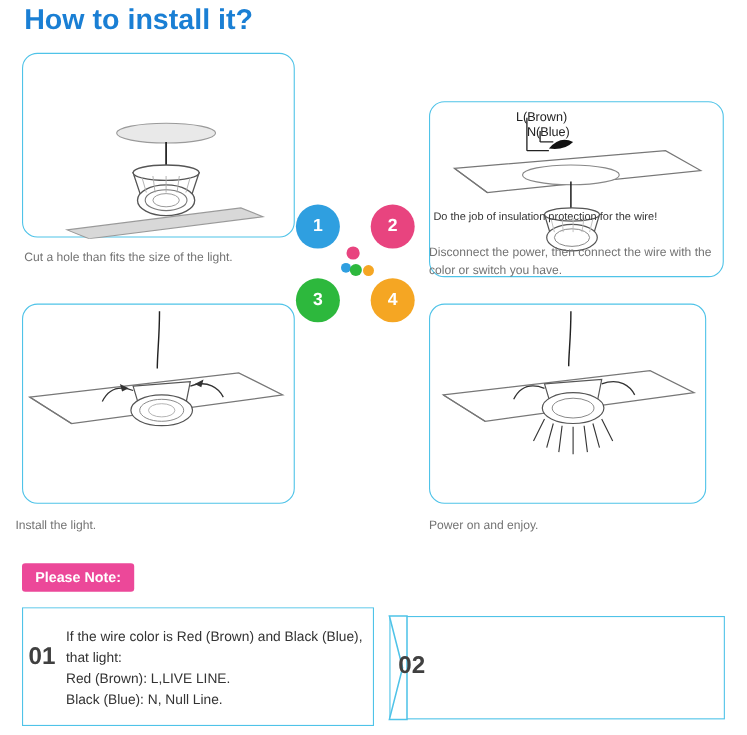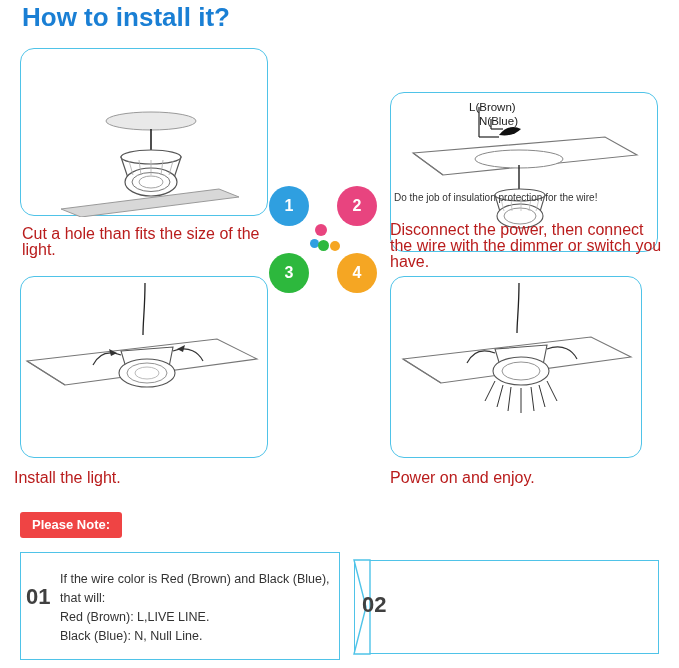--- a/index.html
+++ b/index.html
@@ -45,22 +45,22 @@
     background: #fff;
     box-sizing: border-box;
   }
   #panel1 { left: 20px;  top: 48px;  width: 248px; height: 168px; }
   #panel2 { left: 390px; top: 48px;  width: 268px; height: 160px; margin-top: 44px; }
   #panel3 { left: 20px;  top: 276px; width: 248px; height: 182px; }
   #panel4 { left: 390px; top: 276px; width: 252px; height: 182px; }
 
   .caption {
     position: absolute;
-    font-size: 16px;
-    color: #b91c1c;
+    font-size: 11px;
+    color: #737373;
     line-height: 16px;
   }
   #cap1 { left: 22px;  top: 226px; width: 260px; }
   #cap2 { left: 390px; top: 222px; width: 272px; }
   #cap3 { left: 14px;  top: 470px; width: 260px; }
   #cap4 { left: 390px; top: 470px; width: 260px; }
 
   .inpanel-note {
     position: absolute;
     left: 394px;
@@ -94,21 +94,21 @@
   #dotA { left: 315px; top: 224px; width: 12px; height: 12px; background: #e8447f; }
   #dotB { left: 318px; top: 240px; width: 11px; height: 11px; background: #2db83d; }
   #dotC { left: 330px; top: 241px; width: 10px; height: 10px; background: #f5a623; }
   #dotD { left: 310px; top: 239px; width: 9px;  height: 9px;  background: #2f9fe0; }
 
   
   .note-tag {
     position: absolute;
     left: 20px;
     top: 512px;
-    background: #ef4444;
+    background: #ec4899;
     color: #fff;
     font-weight: bold;
     font-size: 13px;
     padding: 5px 12px 6px 12px;
     border-radius: 3px;
   }
 
   .note-box {
     position: absolute;
     box-sizing: border-box;
@@ -212,21 +212,21 @@
       <line x1="110" y1="106" x2="113" y2="118" stroke="#bbb" stroke-width="0.8"></line>
       <line x1="120" y1="105" x2="121" y2="118" stroke="#bbb" stroke-width="0.8"></line>
       <line x1="130" y1="105" x2="130" y2="118" stroke="#bbb" stroke-width="0.8"></line>
       <line x1="140" y1="105" x2="138" y2="118" stroke="#bbb" stroke-width="0.8"></line>
       <line x1="148" y1="106" x2="145" y2="118" stroke="#bbb" stroke-width="0.8"></line>
     </svg>
     <div style="position:absolute; left:78px; top:8px; font-size:11.5px; color:#222; white-space:nowrap;">L(Brown)</div>
     <div style="position:absolute; left:88px; top:22px; font-size:11.5px; color:#222; white-space:nowrap;">N(Blue)</div>
   </div>
   <div class="inpanel-note">Do the job of insulation protection for the wire!</div>
-  <div class="caption" id="cap2">Disconnect the power, then connect the wire with the dimmer or switch you have.</div>
+  <div class="caption" id="cap2">Disconnect the power, then connect the wire with the color or switch you have.</div>
 
   <div class="panel" id="panel3">
     <svg class="svg-abs" width="248" height="182" viewBox="0 0 248 182">
 
       <path d="M124 6 C124 30 122 44 122 58" stroke="#222" stroke-width="1.3" fill="none"></path>
 
       <path d="M6 84 L196 62 L236 82 L44 108 Z" fill="#fff" stroke="#777" stroke-width="1.1"></path>
       <path d="M6 84 L44 108" stroke="#777" stroke-width="1.1"></path>
 
       <path d="M100 74 L152 70 L148 90 L106 94 Z" fill="#fff" stroke="#555" stroke-width="1.1"></path>
@@ -280,21 +280,21 @@
   <div class="bubble" id="bub2">2</div>
   <div class="bubble" id="bub3">3</div>
   <div class="bubble" id="bub4">4</div>
 
   <div class="note-tag">Please Note:</div>
 
   <div class="note-box" id="note1"></div>
   <div class="note-num" id="num1">01</div>
   <div class="note-text" id="ntext1">
     <div>If the wire color is Red (Brown) and Black (Blue),</div>
-    <div>that will:</div>
+    <div>that light:</div>
     <div>Red (Brown): L,LIVE LINE.</div>
     <div>Black (Blue): N, Null Line.</div>
   </div>
 
   <div class="note-box" id="note2"></div>
   <svg class="svg-abs" style="left:340px; top:556px;" width="40" height="102" viewBox="0 0 40 102">
     <path d="M0 4 L16 4 L16 46 L30 46" fill="none" stroke="#4fc3e8" stroke-width="0"></path>
     <path d="M14 4 L30 4 L30 98 L14 98 L26 51 Z" fill="#fff" stroke="#4fc3e8" stroke-width="1.4"></path>
   </svg>
   <div class="note-num" id="num2">02</div>

